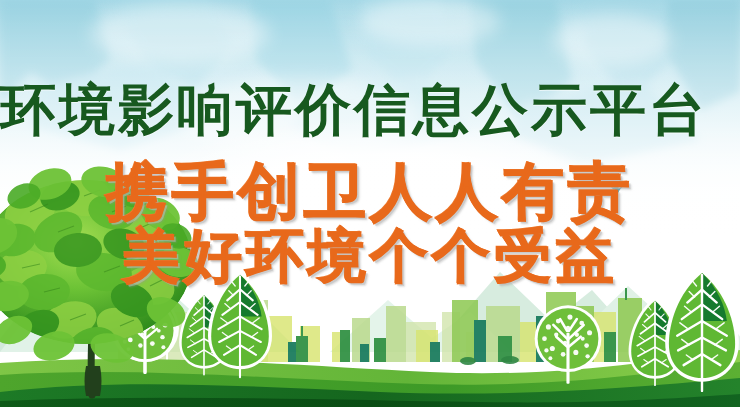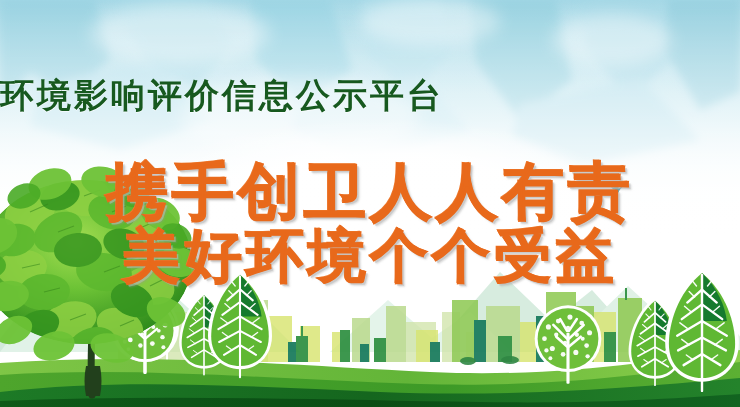--- a/index.html
+++ b/index.html
@@ -30,22 +30,23 @@
     position:absolute;left:120px;top:120px;width:520px;height:190px;
     background:radial-gradient(ellipse at 50% 50%, rgba(255,255,255,0.98) 0%, rgba(255,255,255,0.92) 45%, rgba(255,255,255,0) 72%);
   }
 
   
   .layer{position:absolute;left:0;top:0;width:740px;height:407px;}
 
   
   .title{
     position:absolute;left:0;top:73px;width:592px;
+    text-align:center;
     font-family:"DejaVu Serif","Liberation Serif",serif;
-    font-size:34px;font-weight:700;letter-spacing:3px;
+    font-size:56px;font-weight:700;letter-spacing:3px;
     color:#17591f;
     white-space:nowrap;
     text-shadow:0 1px 0 rgba(255,255,255,.6);
   }
   .slogan{
     position:absolute;width:740px;text-align:center;white-space:nowrap;
     font-family:"DejaVu Sans","Liberation Sans",sans-serif;
     font-weight:700;
     color:#e8691b;
     -webkit-text-stroke:1px #e8691b;

